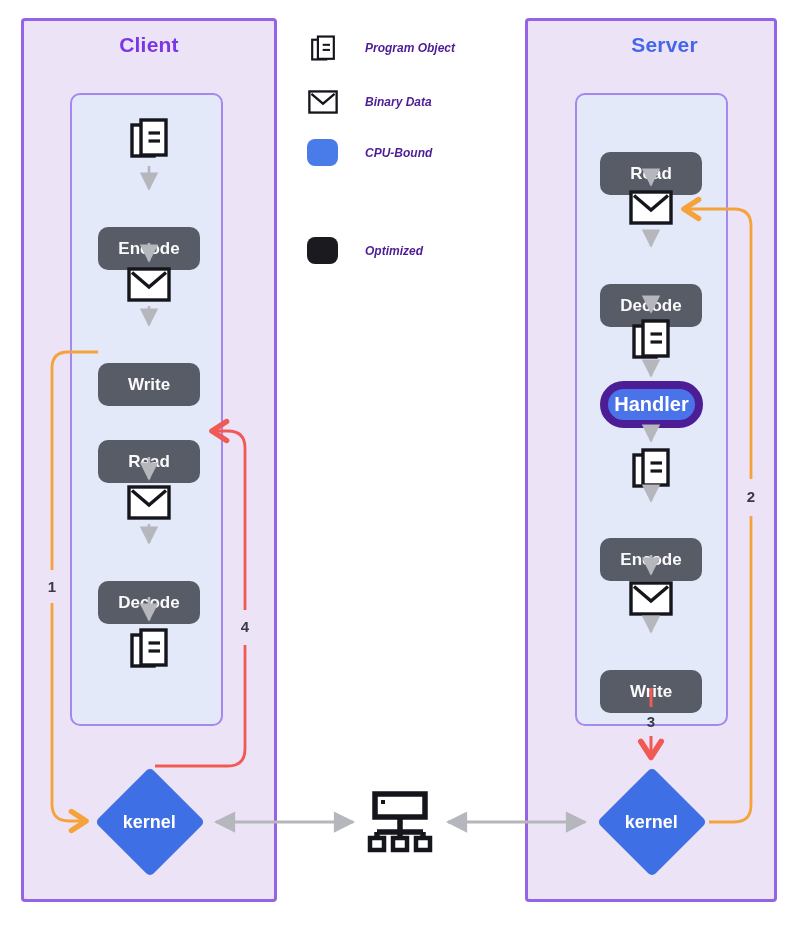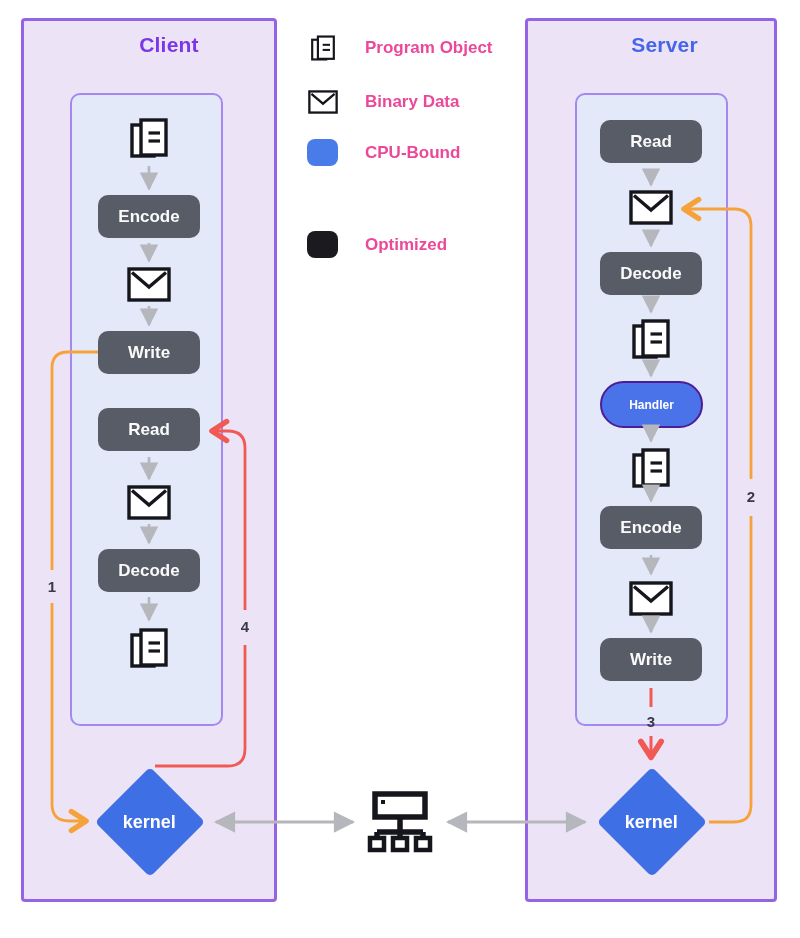--- a/index.html
+++ b/index.html
@@ -10,52 +10,52 @@
   .panel{
     position:absolute;top:18px;height:884px;
     background:#ece4f6;border:3px solid #9464e4;border-radius:4px;box-sizing:border-box;
   }
   #client-panel{left:21px;width:256px;}
   #server-panel{left:525px;width:252px;}
   .panel-title{
     position:absolute;top:33px;width:100%;text-align:center;
     font-size:21px;letter-spacing:.2px;
   }
-  #client-title{left:21px;width:296px;color:#7b36e8;}
+  #client-title{left:21px;width:256px;color:#7b36e8;}
   #server-title{left:525px;width:279px;color:#4566eb;}
   .process-box{
     position:absolute;top:93px;height:633px;width:153px;
     background:#e3e9f9;border:2.5px solid #a488ef;border-radius:10px;box-sizing:border-box;
   }
   #client-process{left:70px;}
   #server-process{left:575px;}
   .node-btn{
     position:absolute;width:102px;height:43px;background:#575c66;border-radius:10px;
-    color:#fafafa;font-size:17px;display:flex;align-items:center;justify-content:center;
+    color:#fafafa;font-size:17px;display:flex;align-items:center;justify-content:center;margin-top:32px;
   }
   .handler-pill{
-    position:absolute;width:103px;height:47px;background:#4a73e9;border:2px solid #4c1d95;
-    border-radius:26px;box-sizing:border-box;color:#ffffff;font-size:12px;
+    position:absolute;width:103px;height:47px;background:#4a73e9;border:8px solid #4c1d95;
+    border-radius:26px;box-sizing:border-box;color:#ffffff;font-size:20px;
     display:flex;align-items:center;justify-content:center;
   }
   .flow-icon{position:absolute;}
   .kernel{
     position:absolute;width:78px;height:78px;background:#3f6fe4;border-radius:5px;
     transform:rotate(45deg);display:flex;align-items:center;justify-content:center;z-index:3;
   }
   .kernel span{transform:rotate(-45deg);color:#ffffff;font-size:18px;}
   #overlay{position:absolute;left:0;top:0;z-index:4;pointer-events:none;}
   .num-label{
     position:absolute;width:18px;height:18px;text-align:center;line-height:18px;
     font-size:15px;color:#3a3a46;z-index:6;
   }
   .legend-row{position:absolute;left:307px;display:flex;align-items:center;}
   .legend-icon{width:31px;display:flex;justify-content:center;align-items:center;margin-right:27px;}
   .legend-swatch{width:31px;height:27px;border-radius:8px;}
-  .legend-label{font-size:17px;color:#ec4899;white-space:nowrap;}
+  .legend-label{font-size:12px;color:#4c1d95;white-space:nowrap;font-style:italic;}
   .net-icon{position:absolute;left:367px;top:791px;z-index:2;}
 </style>
 </head>
 <body>
 
 <div id="stage">
 
   <svg width="0" height="0" style="position:absolute" aria-hidden="true">
     <defs>
       <symbol id="sym-doc" viewBox="0 0 44 44">
@@ -211,20 +211,20 @@
     <span class="legend-label">CPU-Bound</span>
   </div>
   <div class="legend-row" style="top:90px">
     <span class="legend-icon">
       <svg width="30" height="24" viewBox="0 0 44 35">
           <use href="#sym-env"></use>
         </svg>
     </span>
     <span class="legend-label">Binary Data</span>
   </div>
-  <div class="legend-row" style="top:231px">
+  <div class="legend-row" style="top:237px">
     <span class="legend-icon">
       <span class="legend-swatch" style="background-color: rgb(27, 27, 31);"></span>
     </span>
     <span class="legend-label">Optimized</span>
   </div>
 
 </div>
 
 </body></html>

